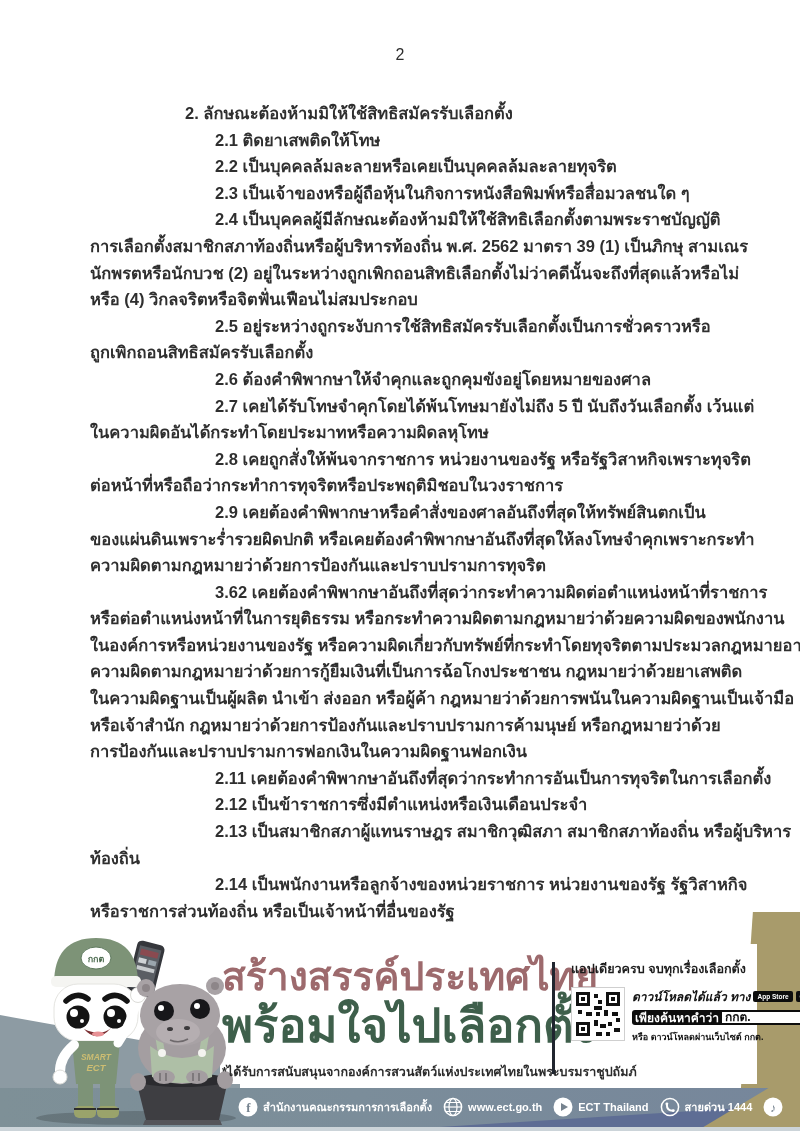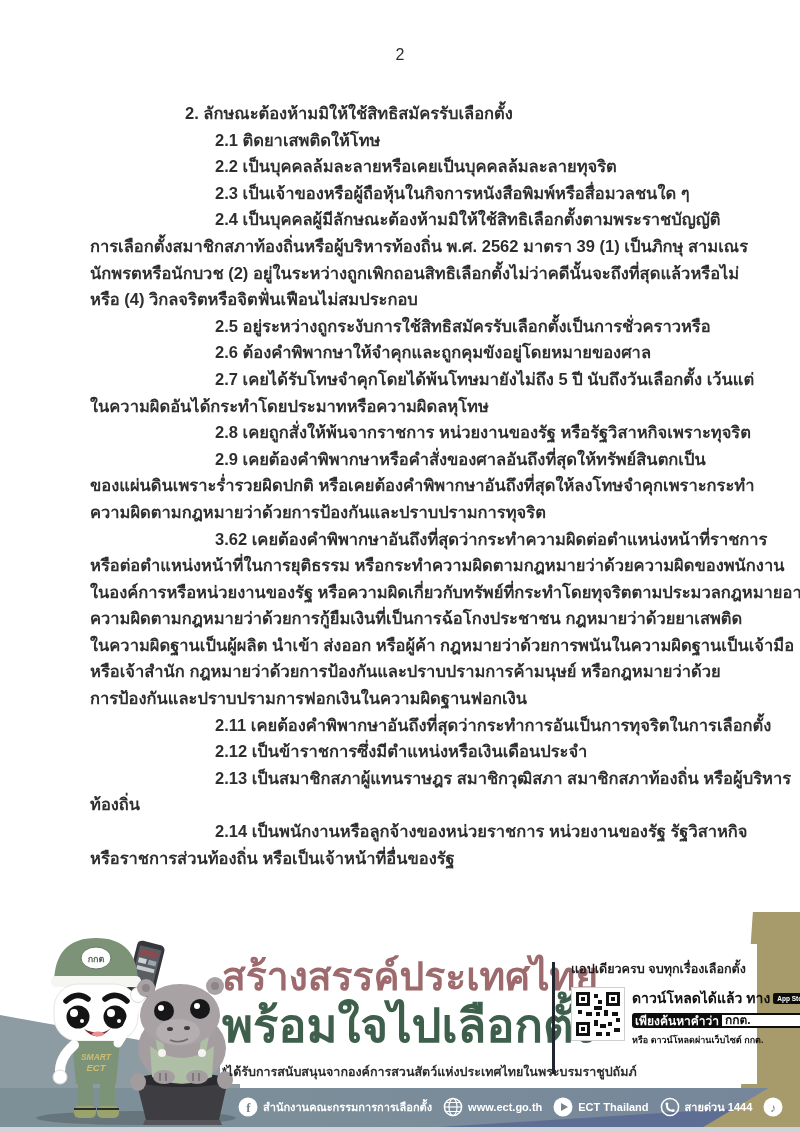--- a/index.html
+++ b/index.html
@@ -35,21 +35,21 @@
   .divider{position:absolute;left:552px;top:962px;width:3px;height:112px;background:#20252f;z-index:5;}
   
   .app-panel{position:absolute;left:571px;top:956px;width:186px;z-index:5;color:#111;}
   .app-label{font-size:16px;font-weight:600;color:#1d1d1d;}
   .app-name{font-size:28px;font-weight:900;letter-spacing:.5px;color:#0c0c0c;line-height:30px;}
   .app-tagline{font-size:12.6px;font-weight:600;margin-top:3px;white-space:nowrap;color:#1d1d1d;}
   .qr-row{display:flex;margin-top:8px;gap:7px;align-items:flex-start;}
   .qr-box{width:52px;height:52px;flex:none;border:1px solid #cfcfcf;background:#fff;}
   .qr-col{flex:1;}
   .dl-row{display:flex;align-items:center;gap:3px;}
-  .dl-text{font-size:14px;font-weight:700;white-space:nowrap;}
+  .dl-text{font-size:12px;font-weight:700;white-space:nowrap;font-style:italic;}
   .store-badge{background:#0d0d0d;color:#fff;border-radius:2px;font-size:6.5px;font-weight:700;
                padding:2px 4px;white-space:nowrap;line-height:7px;}
   .search-bar{margin-top:4px;background:#0d0d0d;border-radius:3px;height:15px;display:flex;
               align-items:center;padding:0 3px;gap:3px;}
   .search-label{color:#fff;font-size:12px;font-weight:700;white-space:nowrap;}
   .search-field{background:#fff;color:#0d0d0d;font-size:12px;font-weight:700;flex:1;
                 height:11px;line-height:11px;padding:0 3px;}
   .search-glass{width:10px;height:10px;flex:none;}
   .web-line{margin-top:5px;font-size:9px;font-weight:700;white-space:nowrap;}
   
@@ -73,24 +73,26 @@
     <div class="doc-heading">2. ลักษณะต้องห้ามมิให้ใช้สิทธิสมัครรับเลือกตั้ง</div>
     <div id="doc-items">
         <div class="doc-line first">2.1 ติดยาเสพติดให้โทษ</div>
         <div class="doc-line first">2.2 เป็นบุคคลล้มละลายหรือเคยเป็นบุคคลล้มละลายทุจริต</div>
         <div class="doc-line first">2.3 เป็นเจ้าของหรือผู้ถือหุ้นในกิจการหนังสือพิมพ์หรือสื่อมวลชนใด ๆ</div>
         <div class="doc-line first">2.4 เป็นบุคคลผู้มีลักษณะต้องห้ามมิให้ใช้สิทธิเลือกตั้งตามพระราชบัญญัติ</div>
         <div class="doc-line">การเลือกตั้งสมาชิกสภาท้องถิ่นหรือผู้บริหารท้องถิ่น พ.ศ. 2562 มาตรา 39 (1) เป็นภิกษุ สามเณร</div>
         <div class="doc-line">นักพรตหรือนักบวช (2) อยู่ในระหว่างถูกเพิกถอนสิทธิเลือกตั้งไม่ว่าคดีนั้นจะถึงที่สุดแล้วหรือไม่</div>
         <div class="doc-line">หรือ (4) วิกลจริตหรือจิตฟั่นเฟือนไม่สมประกอบ</div>
         <div class="doc-line first">2.5 อยู่ระหว่างถูกระงับการใช้สิทธิสมัครรับเลือกตั้งเป็นการชั่วคราวหรือ</div>
+        <div class="doc-line">ถูกเพิกถอนสิทธิสมัครรับเลือกตั้ง</div>
         <div class="doc-line first">2.6 ต้องคำพิพากษาให้จำคุกและถูกคุมขังอยู่โดยหมายของศาล</div>
         <div class="doc-line first">2.7 เคยได้รับโทษจำคุกโดยได้พ้นโทษมายังไม่ถึง 5 ปี นับถึงวันเลือกตั้ง เว้นแต่</div>
         <div class="doc-line">ในความผิดอันได้กระทำโดยประมาทหรือความผิดลหุโทษ</div>
         <div class="doc-line first">2.8 เคยถูกสั่งให้พ้นจากราชการ หน่วยงานของรัฐ หรือรัฐวิสาหกิจเพราะทุจริต</div>
+        <div class="doc-line">ต่อหน้าที่หรือถือว่ากระทำการทุจริตหรือประพฤติมิชอบในวงราชการ</div>
         <div class="doc-line first">2.9 เคยต้องคำพิพากษาหรือคำสั่งของศาลอันถึงที่สุดให้ทรัพย์สินตกเป็น</div>
         <div class="doc-line">ของแผ่นดินเพราะร่ำรวยผิดปกติ หรือเคยต้องคำพิพากษาอันถึงที่สุดให้ลงโทษจำคุกเพราะกระทำ</div>
         <div class="doc-line">ความผิดตามกฎหมายว่าด้วยการป้องกันและปราบปรามการทุจริต</div>
         <div class="doc-line first">3.62 เคยต้องคำพิพากษาอันถึงที่สุดว่ากระทำความผิดต่อตำแหน่งหน้าที่ราชการ</div>
         <div class="doc-line">หรือต่อตำแหน่งหน้าที่ในการยุติธรรม หรือกระทำความผิดตามกฎหมายว่าด้วยความผิดของพนักงาน</div>
         <div class="doc-line">ในองค์การหรือหน่วยงานของรัฐ หรือความผิดเกี่ยวกับทรัพย์ที่กระทำโดยทุจริตตามประมวลกฎหมายอาญา</div>
         <div class="doc-line">ความผิดตามกฎหมายว่าด้วยการกู้ยืมเงินที่เป็นการฉ้อโกงประชาชน กฎหมายว่าด้วยยาเสพติด</div>
         <div class="doc-line">ในความผิดฐานเป็นผู้ผลิต นำเข้า ส่งออก หรือผู้ค้า กฎหมายว่าด้วยการพนันในความผิดฐานเป็นเจ้ามือ</div>
         <div class="doc-line">หรือเจ้าสำนัก กฎหมายว่าด้วยการป้องกันและปราบปรามการค้ามนุษย์ หรือกฎหมายว่าด้วย</div>
         <div class="doc-line">การป้องกันและปราบปรามการฟอกเงินในความผิดฐานฟอกเงิน</div>

